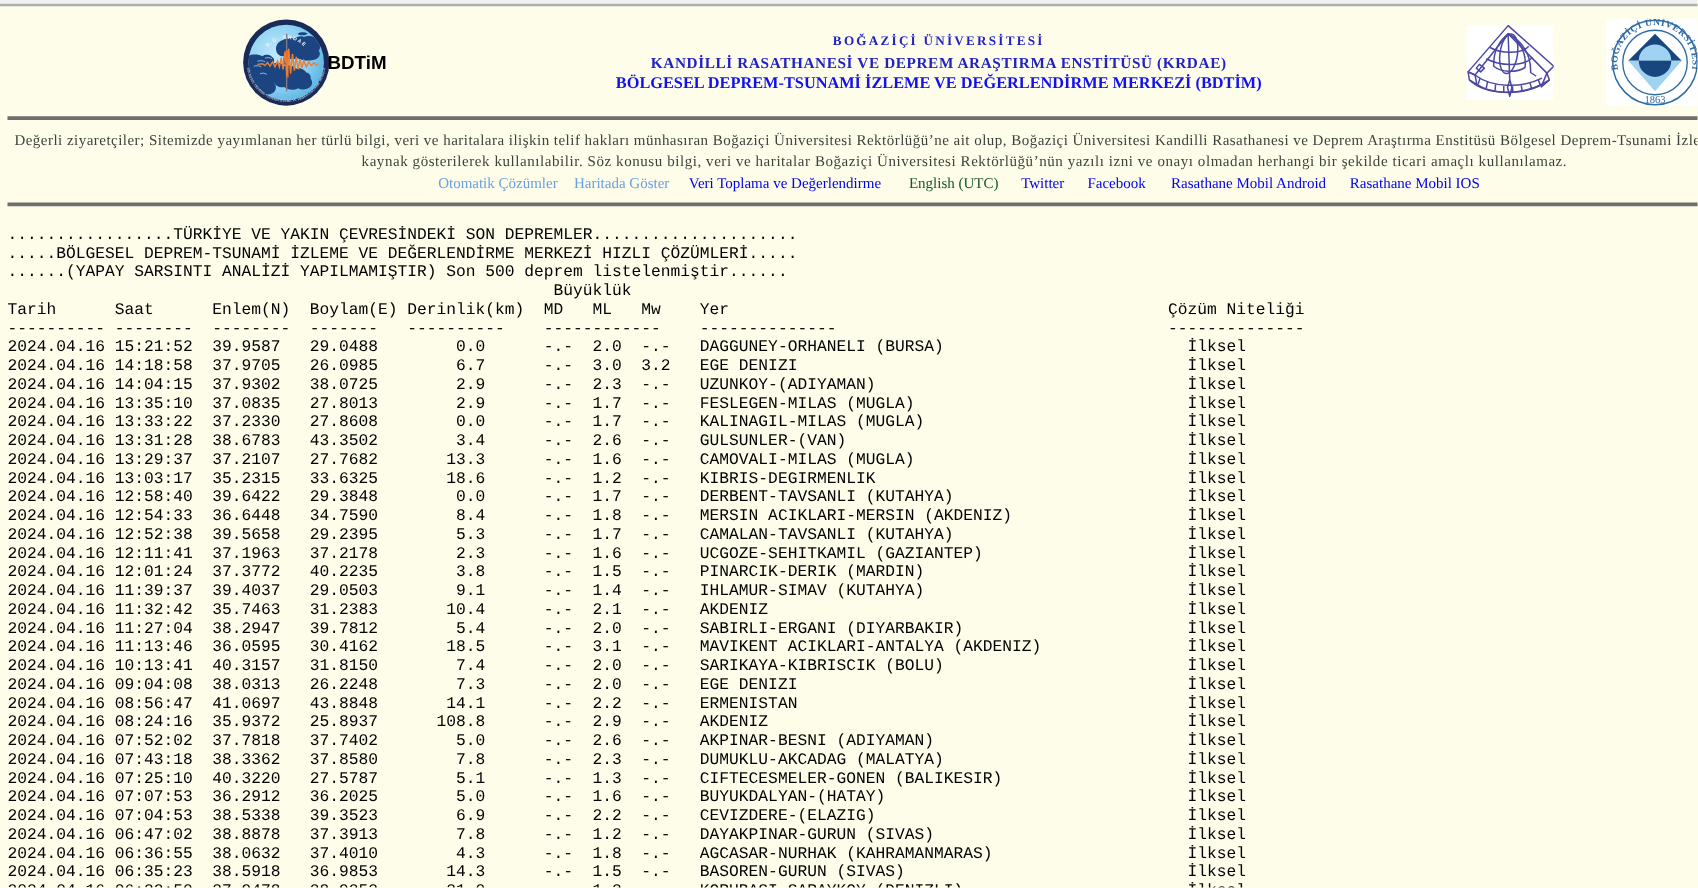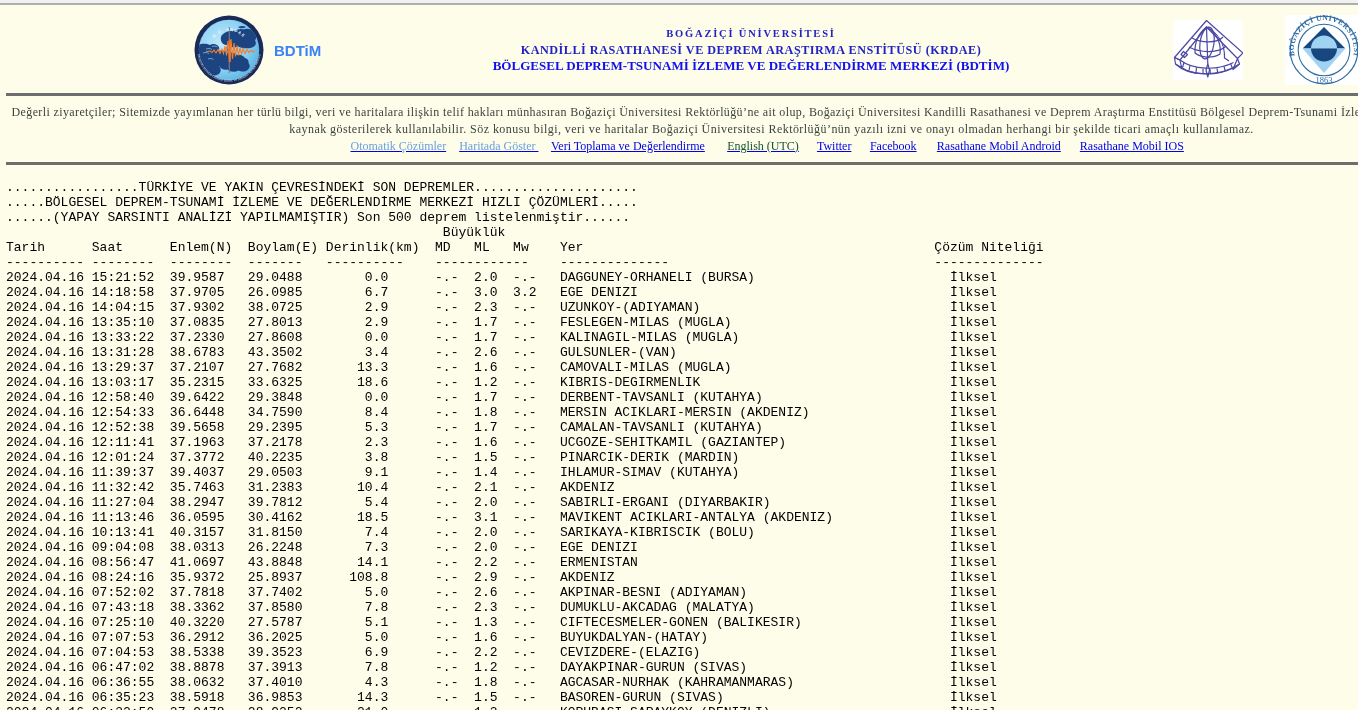--- a/index.html
+++ b/index.html
@@ -5,24 +5,24 @@
 body{overflow:hidden;width:1358px;height:710px;}
 .page{position:relative;width:1543px;height:710px;font-family:"Liberation Serif",serif;}
 .topstrip1{position:absolute;left:0;top:0;width:1543px;height:3px;background:#f1f1f1;}
 .topstrip2{position:absolute;left:0;top:3.2px;width:1543px;height:1.6px;background:#aeaeae;}
 .hr1{position:absolute;left:6px;top:93px;width:1531px;height:3px;background:#6e6e6e;}
 .hr2{position:absolute;left:6px;top:162px;width:1531px;height:3px;background:#6e6e6e;}
 .titles{position:absolute;left:0;top:26px;width:1502px;text-align:center;color:#2222c4;font-weight:bold;}
 .t1{font-size:10.5px;letter-spacing:1.8px;line-height:15.5px;}
 .t2{font-size:12.2px;letter-spacing:0.5px;line-height:16px;}
 .t3{font-size:13.05px;line-height:16px;color:#1010f0;}
-.bdtim-txt{position:absolute;left:274px;top:41.5px;font-family:"Liberation Sans",sans-serif;font-weight:bold;font-size:15px;line-height:18px;color:#3b82f6;}
+.bdtim-txt{position:absolute;left:262px;top:41.5px;font-family:"Liberation Sans",sans-serif;font-weight:bold;font-size:15px;line-height:18px;color:#000000;}
 .disc{position:absolute;left:0;top:103.7px;width:1543px;text-align:center;font-size:12px;letter-spacing:0.45px;line-height:17px;color:#3c423c;white-space:nowrap;}
 .links{position:absolute;left:350.5px;top:138.7px;font-size:12px;line-height:15px;color:#0000ee;white-space:nowrap;}
-.links a{color:#0000ee;text-decoration:underline;}
+.links a{color:#0000ee;}
 .lb{color:#6ba0dd;}
 .rd{color:#14532d;}
 pre.lst{position:absolute;left:6px;top:180px;margin:0;font-family:"Liberation Mono",monospace;font-size:13px;line-height:15px;color:#000;}
 </style></head>
 <body>
 <div class="page">
 <div class="topstrip1"></div>
     <div class="topstrip2"></div>
 <svg style="position:absolute;left:194px;top:15px" width="70" height="70" viewBox="0 0 70 70">
 <defs>

